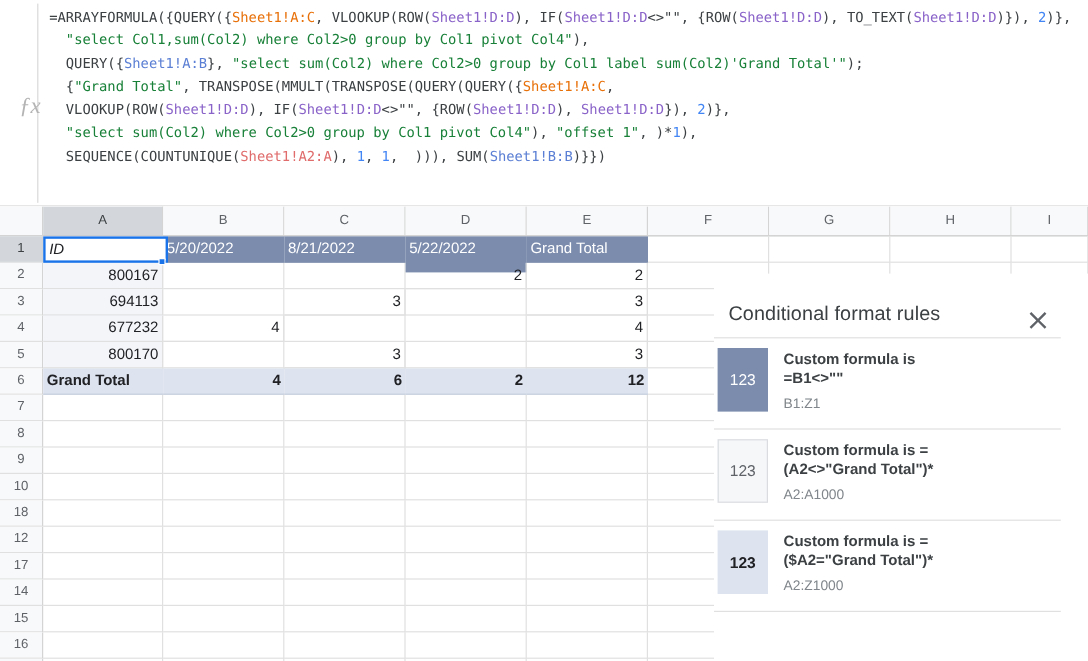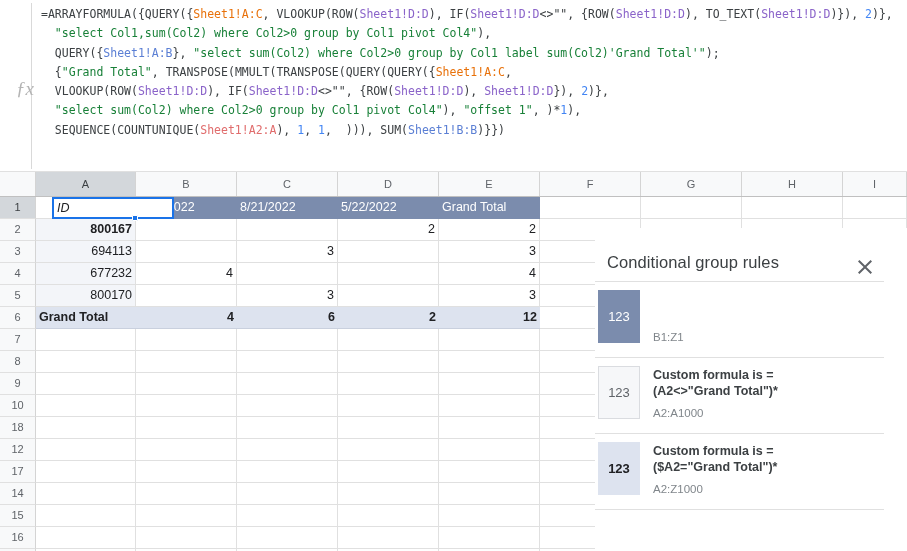--- a/index.html
+++ b/index.html
@@ -344,50 +344,51 @@
       <div class="cell" style="left: 136px; width: 101px; top: 377px; height: 22px;"></div>
       <div class="cell" style="left: 237px; width: 101px; top: 377px; height: 22px;"></div>
       <div class="cell" style="left: 338px; width: 101px; top: 377px; height: 22px;"></div>
       <div class="cell" style="left: 439px; width: 101px; top: 377px; height: 22px;"></div>
       <div class="cell" style="left: 540px; width: 101px; top: 377px; height: 22px;"></div>
       <div class="cell" style="left: 641px; width: 101px; top: 377px; height: 22px;"></div>
       <div class="cell" style="left: 742px; width: 101px; top: 377px; height: 22px;"></div>
       <div class="cell" style="left: 843px; width: 64px; top: 377px; height: 22px;"></div>
       <div class="cell hdr l" style="left: 136px; width: 101px; top: 25px; height: 22px; line-height: 20px;">5/20/2022</div>
       <div class="cell hdr l" style="left: 237px; width: 101px; top: 25px; height: 22px; line-height: 20px;">8/21/2022</div>
-      <div class="cell hdr l" style="left: 338px; width: 101px; top: 25px; height: 22px; line-height: 20px;">5/22/2022</div>
+      <div class="cell hdr l" style="left: 338px; width: 101px; top: 25px; height: 30px; line-height: 20px;">5/22/2022</div>
       <div class="cell hdr l" style="left: 439px; width: 101px; top: 25px; height: 22px; line-height: 20px;">Grand Total</div>
-      <div class="cell r colA" style="left: 36px; width: 100px; top: 47px; height: 22px; line-height: 20px; font-weight: bold;">800167</div>
+      <div class="cell r colA" style="left: 36px; width: 100px; top: 47px; height: 22px; line-height: 20px;">800167</div>
       <div class="cell r" style="left: 338px; width: 101px; top: 47px; height: 22px; line-height: 20px;">2</div>
       <div class="cell r" style="left: 439px; width: 101px; top: 47px; height: 22px; line-height: 20px;">2</div>
       <div class="cell r colA" style="left: 36px; width: 100px; top: 69px; height: 22px; line-height: 20px;">694113</div>
       <div class="cell r" style="left: 237px; width: 101px; top: 69px; height: 22px; line-height: 20px;">3</div>
       <div class="cell r" style="left: 439px; width: 101px; top: 69px; height: 22px; line-height: 20px;">3</div>
       <div class="cell r colA" style="left: 36px; width: 100px; top: 91px; height: 22px; line-height: 20px;">677232</div>
       <div class="cell r" style="left: 136px; width: 101px; top: 91px; height: 22px; line-height: 20px;">4</div>
       <div class="cell r" style="left: 439px; width: 101px; top: 91px; height: 22px; line-height: 20px;">4</div>
       <div class="cell r colA" style="left: 36px; width: 100px; top: 113px; height: 22px; line-height: 20px;">800170</div>
       <div class="cell r" style="left: 237px; width: 101px; top: 113px; height: 22px; line-height: 20px;">3</div>
       <div class="cell r" style="left: 439px; width: 101px; top: 113px; height: 22px; line-height: 20px;">3</div>
       <div class="cell total l" style="left: 36px; width: 100px; top: 135px; height: 22px; line-height: 20px;">Grand Total</div>
       <div class="cell total r" style="left: 136px; width: 101px; top: 135px; height: 22px; line-height: 20px;">4</div>
       <div class="cell total r" style="left: 237px; width: 101px; top: 135px; height: 22px; line-height: 20px;">6</div>
       <div class="cell total r" style="left: 338px; width: 101px; top: 135px; height: 22px; line-height: 20px;">2</div>
       <div class="cell total r" style="left: 439px; width: 101px; top: 135px; height: 22px; line-height: 20px;">12</div>
-      <div class="cell idsel l" style="left: 36px; width: 122px; top: 25px; height: 22px; line-height: 18px; margin-left: 16px;">ID</div>
+      <div class="cell idsel l" style="left: 36px; width: 104px; top: 25px; height: 22px; line-height: 18px;">ID</div>
       <div id="sel-handle" style="left: 132px; top: 43px;"></div>
     </div>
 </div>
 
 <div id="cf-panel">
-  <div id="cf-title">Conditional group rules</div>
+  <div id="cf-title">Conditional format rules</div>
   <div id="cf-rules">
       <div class="divider" style="top: 53px;"></div>
       <div class="rule" style="top: 54px;">
         <div class="swatch sw1">123</div>
+        <div class="rule-text">Custom formula is<br>=B1&lt;&gt;""</div>
         <div class="rule-range">B1:Z1</div>
       </div>
       <div class="divider" style="top: 129px;"></div>
       <div class="rule" style="top: 130px;">
         <div class="swatch sw2">123</div>
         <div class="rule-text">Custom formula is =<br>(A2&lt;&gt;"Grand Total")*</div>
         <div class="rule-range">A2:A1000</div>
       </div>
       <div class="divider" style="top: 205px;"></div>
       <div class="rule" style="top: 206px;">

